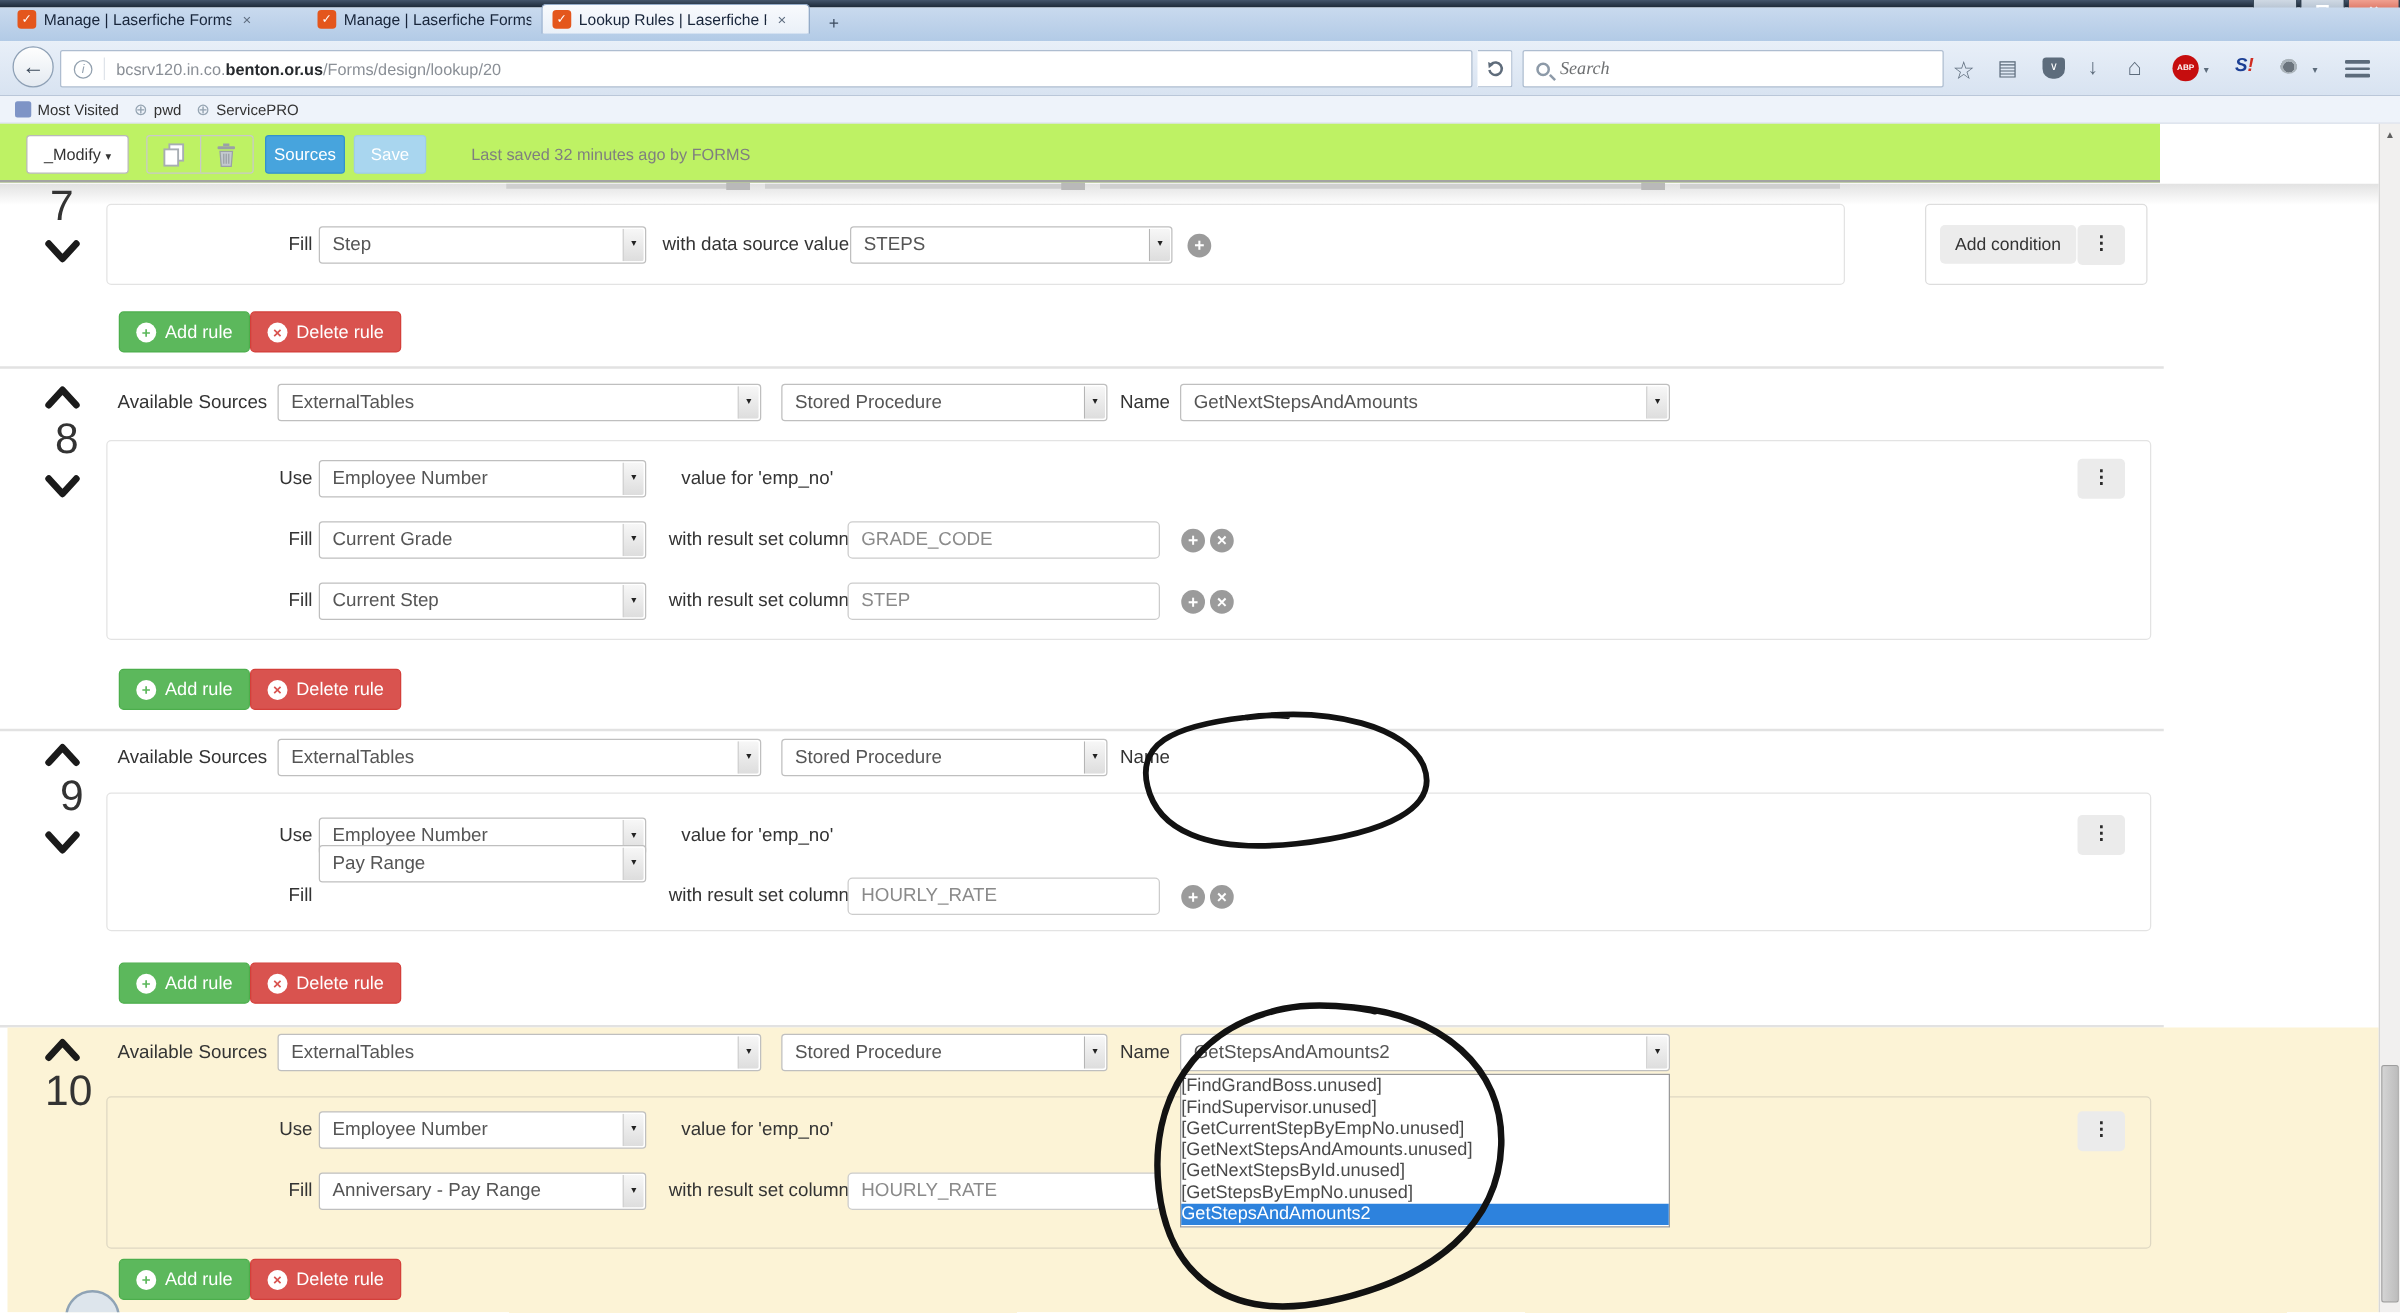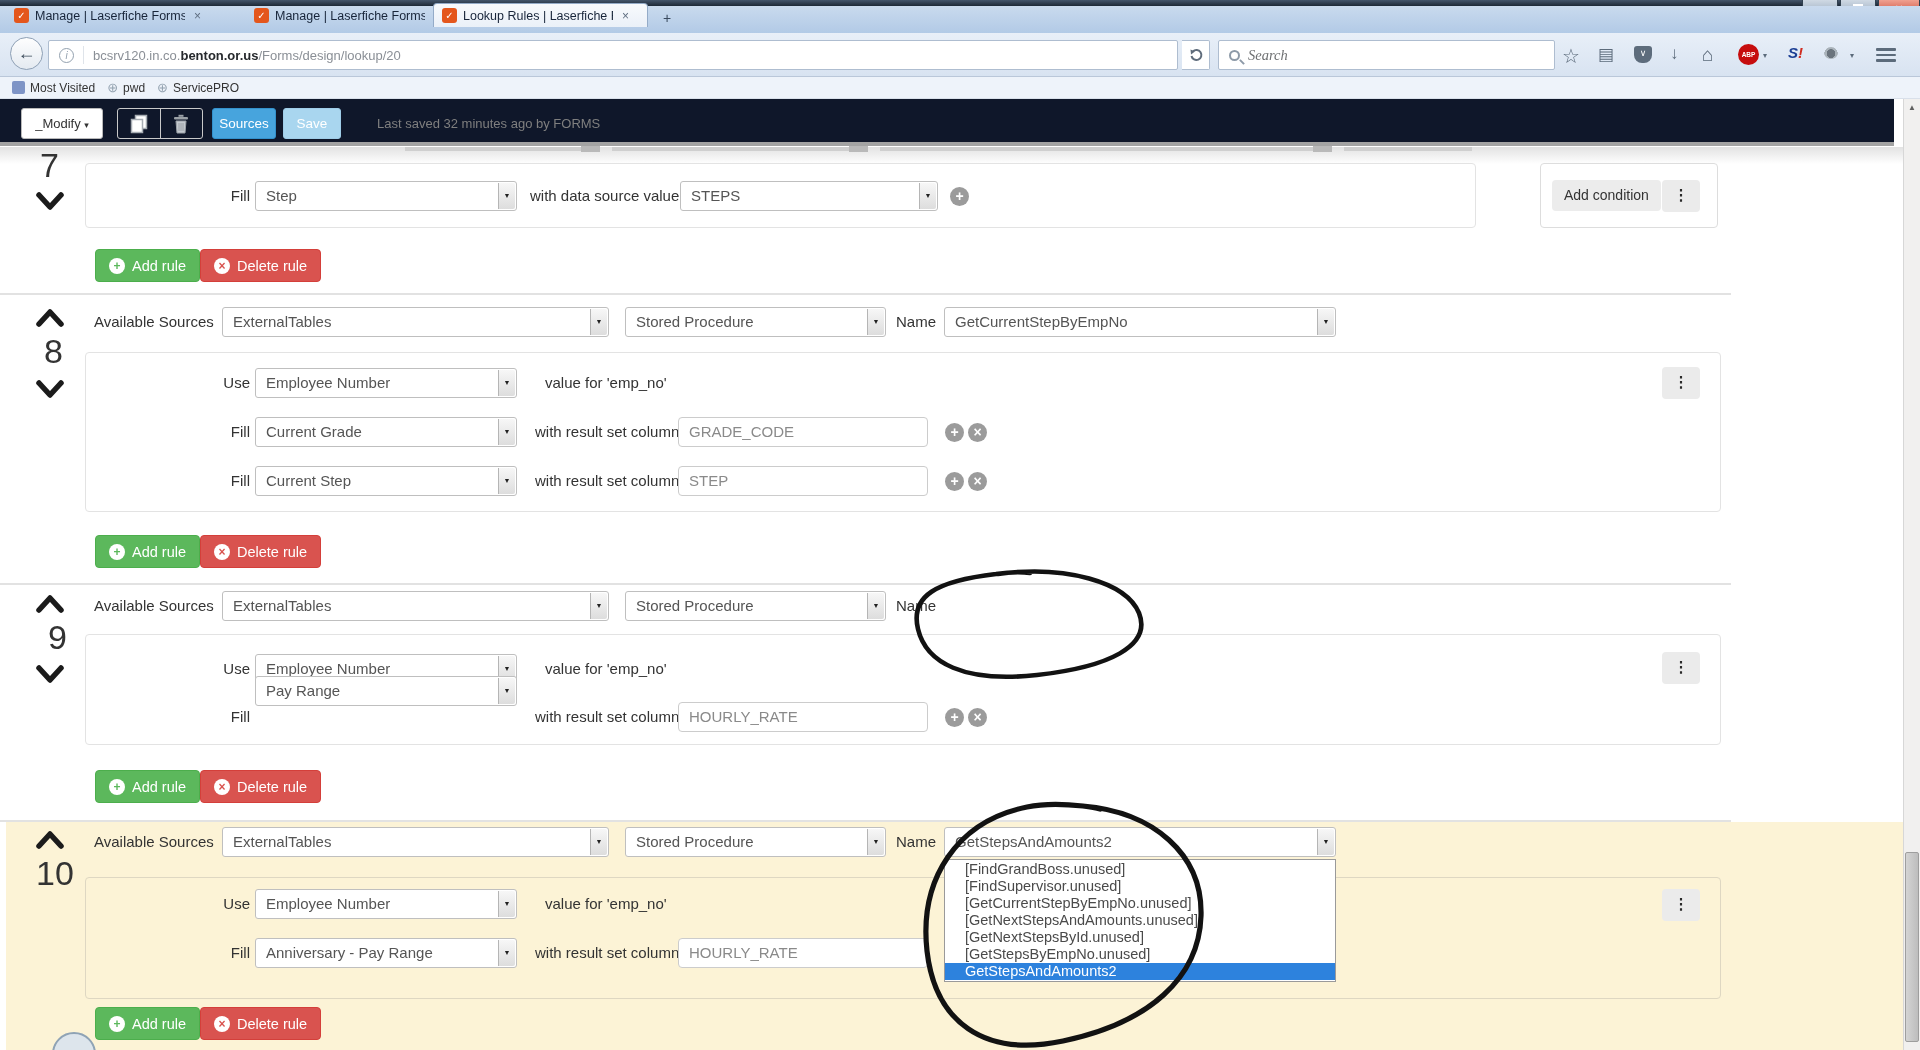--- a/index.html
+++ b/index.html
@@ -46,21 +46,21 @@
   .flyicon{position:absolute;left:1824px;top:47px;width:14px;height:12px;background:radial-gradient(circle at 50% 55%,#6b747d 45%,#aab3ba 46%,#aab3ba 70%,transparent 71%);border-radius:50%}
   .burger{position:absolute;left:1876px;top:48px;width:20px}
   .burger div{height:2.5px;background:#5c6b7b;margin-bottom:3px;border-radius:1px}
 
   .bookbar{position:absolute;left:0;top:77px;width:100%;height:22px;background:#eef3fa;border-bottom:1px solid #d9e0ea;display:flex;align-items:center;font-size:12px;color:#333}
   .bm{display:flex;align-items:center;margin-left:12px}
   .bm .bicon{width:13px;height:13px;border-radius:2px;background:#7e94c6;margin-right:5px;color:#fff;font-size:8px;line-height:13px;text-align:center}
   .bm .globe{font-size:13px;color:#94a3b1;margin-right:5px;line-height:13px}
 
   
-  .ptoolbar{position:absolute;left:0;top:99px;width:1894px;height:47px;background:#0f172a;border-bottom:4px solid #a3a3a3;z-index:20}
+  .ptoolbar{position:absolute;left:0;top:99px;width:1728px;height:47px;background:#bef264;border-bottom:2px solid #a3a3a3;z-index:20}
   .btn-modify{position:absolute;left:21px;top:9px;width:82px;height:31px;background:#fff;border:1px solid #b9b9b9;border-radius:3px;font-size:13px;color:#333;text-align:center;line-height:29px}
   .icgroup{position:absolute;left:117px;top:9px;width:86px;height:31px;border:1px solid #c9c9c9;border-radius:3px;display:flex}
   .icgroup .cell{flex:1;display:flex;align-items:center;justify-content:center}
   .icgroup .cell + .cell{border-left:1px solid #c9c9c9}
   .btn-preview{position:absolute;left:212px;top:9px;width:64px;height:31px;background:#47a4dd;border:1px solid #3391cc;border-radius:3px;color:#fff;font-size:13.5px;text-align:center;line-height:29px}
   .btn-save{position:absolute;left:283px;top:9px;width:58px;height:31px;background:#a9d6ef;border:1px solid #9fcde8;border-radius:3px;color:#fff;font-size:13.5px;text-align:center;line-height:29px}
   .savestatus{position:absolute;left:377px;top:9px;height:31px;line-height:31px;font-size:13px;color:#7f7f7f}
   .toolshadow{position:absolute;left:0;top:147px;width:1903px;height:17px;background:linear-gradient(#e2e2e2,rgba(255,255,255,0));z-index:4}
   .sliver{position:absolute;top:147px;height:4px;background:#cfcfcf;z-index:5}
   .slivercap{position:absolute;top:146px;height:6px;width:19px;background:#b9b9b9;z-index:5}
@@ -83,21 +83,21 @@
   .btn-green,.btn-red{position:absolute;height:33px;border-radius:4px;color:#fff;font-size:14.5px;display:flex;align-items:center;padding:0 13px;z-index:6}
   .btn-green{background:#5cb85c;border:1px solid #4cae4c}
   .btn-red{background:#d9534f;border:1px solid #d43f3a}
   .bic{width:16px;height:16px;border-radius:50%;background:#fff;font-size:12px;font-weight:bold;text-align:center;line-height:16px;margin-right:7px}
   .btn-green .bic{color:#5cb85c}
   .btn-red .bic{color:#d9534f}
   .divider{position:absolute;left:0;width:1731px;height:2px;background:#e2e2e2}
   .yellowband{position:absolute;left:6px;top:822px;width:1897px;height:228px;background:#fcf3d6}
 
   .openlist{position:absolute;left:944px;top:859px;width:392px;background:#fff;border:1px solid #9a9a9a;z-index:40;padding:1px 0}
-  .opt{font-size:14.5px;color:#4a4a4a;line-height:17px;padding-left:20px;white-space:nowrap;overflow:hidden}
+  .opt{font-size:14.5px;color:#4a4a4a;line-height:17px;padding-left:0;white-space:nowrap;overflow:hidden}
   .opt.selected{background:#2d82dd;color:#fff}
 
   .floatcircle{position:absolute;left:52px;top:1032px;width:44px;height:44px;border-radius:50%;border:2px solid #8fa3b5;background:#dde5ec}
 
   
   .scrollbar{position:absolute;left:1903px;top:99px;width:17px;height:951px;background:#f1f0ef;border-left:1px solid #d7d7d7}
   .scrollup{position:absolute;left:0;top:1px;width:16px;height:16px;font-size:8px;color:#606060;text-align:center;line-height:16px}
   .scrollthumb{position:absolute;left:1px;top:753px;width:14px;height:190px;background:linear-gradient(90deg,#d4d4d4,#bdbdbd);border:1px solid #9e9e9e;border-radius:2px}
 
   .annot{position:absolute;left:0;top:0;width:1920px;height:1050px;z-index:60;pointer-events:none}
@@ -239,21 +239,21 @@
     <polyline points="5,16 16,4 27,16" fill="none" stroke="#1b1b1b" stroke-width="5.5" stroke-linecap="round" stroke-linejoin="round"></polyline>
   </svg>
   <div class="rule-num" style="left:44px;top:332px">8</div>
   <svg class="chev" style="left:34px;top:379px" width="32" height="20" viewBox="0 0 32 20">
     <polyline points="5,4 16,16 27,4" fill="none" stroke="#1b1b1b" stroke-width="5.5" stroke-linecap="round" stroke-linejoin="round"></polyline>
   </svg>
   <span class="lbl" style="left:94px;top:307px">Available Sources</span>
   <div class="sel" style="left:222px;top:307px;width:387px"><span>ExternalTables</span><span class="arr">▼</span></div>
   <div class="sel" style="left:625px;top:307px;width:261px"><span>Stored Procedure</span><span class="arr">▼</span></div>
   <span class="lbl" style="left:896px;top:307px">Name</span>
-  <div class="sel" style="left:944px;top:307px;width:392px"><span>GetCurrentStepByEmpNo</span><span class="arr">▼</span></div>
+  <div class="sel" style="left:944px;top:307px;width:392px"><span>GetNextStepsAndAmounts</span><span class="arr">▼</span></div>
   <div class="innerbox" style="top:352px;height:160px"></div>
   <div class="kebab" style="left:1662px;top:367px">⋮</div>
   <span class="lbl ra" style="left:210px;top:368px;width:40px">Use</span>
   <div class="sel" style="left:255px;top:368px;width:262px"><span>Employee Number</span><span class="arr">▼</span></div>
   <span class="lbl" style="left:545px;top:368px">value for 'emp_no'</span>
   <span class="lbl ra" style="left:214px;top:417px;width:36px">Fill</span>
   <div class="sel" style="left:255px;top:417px;width:262px"><span>Current Grade</span><span class="arr">▼</span></div>
   <span class="lbl" style="left:535px;top:417px">with result set column</span>
   <div class="inp" style="left:678px;top:417px;width:250px">GRADE_CODE</div>
   <span class="cir" style="left:945px;top:423px">+</span>

